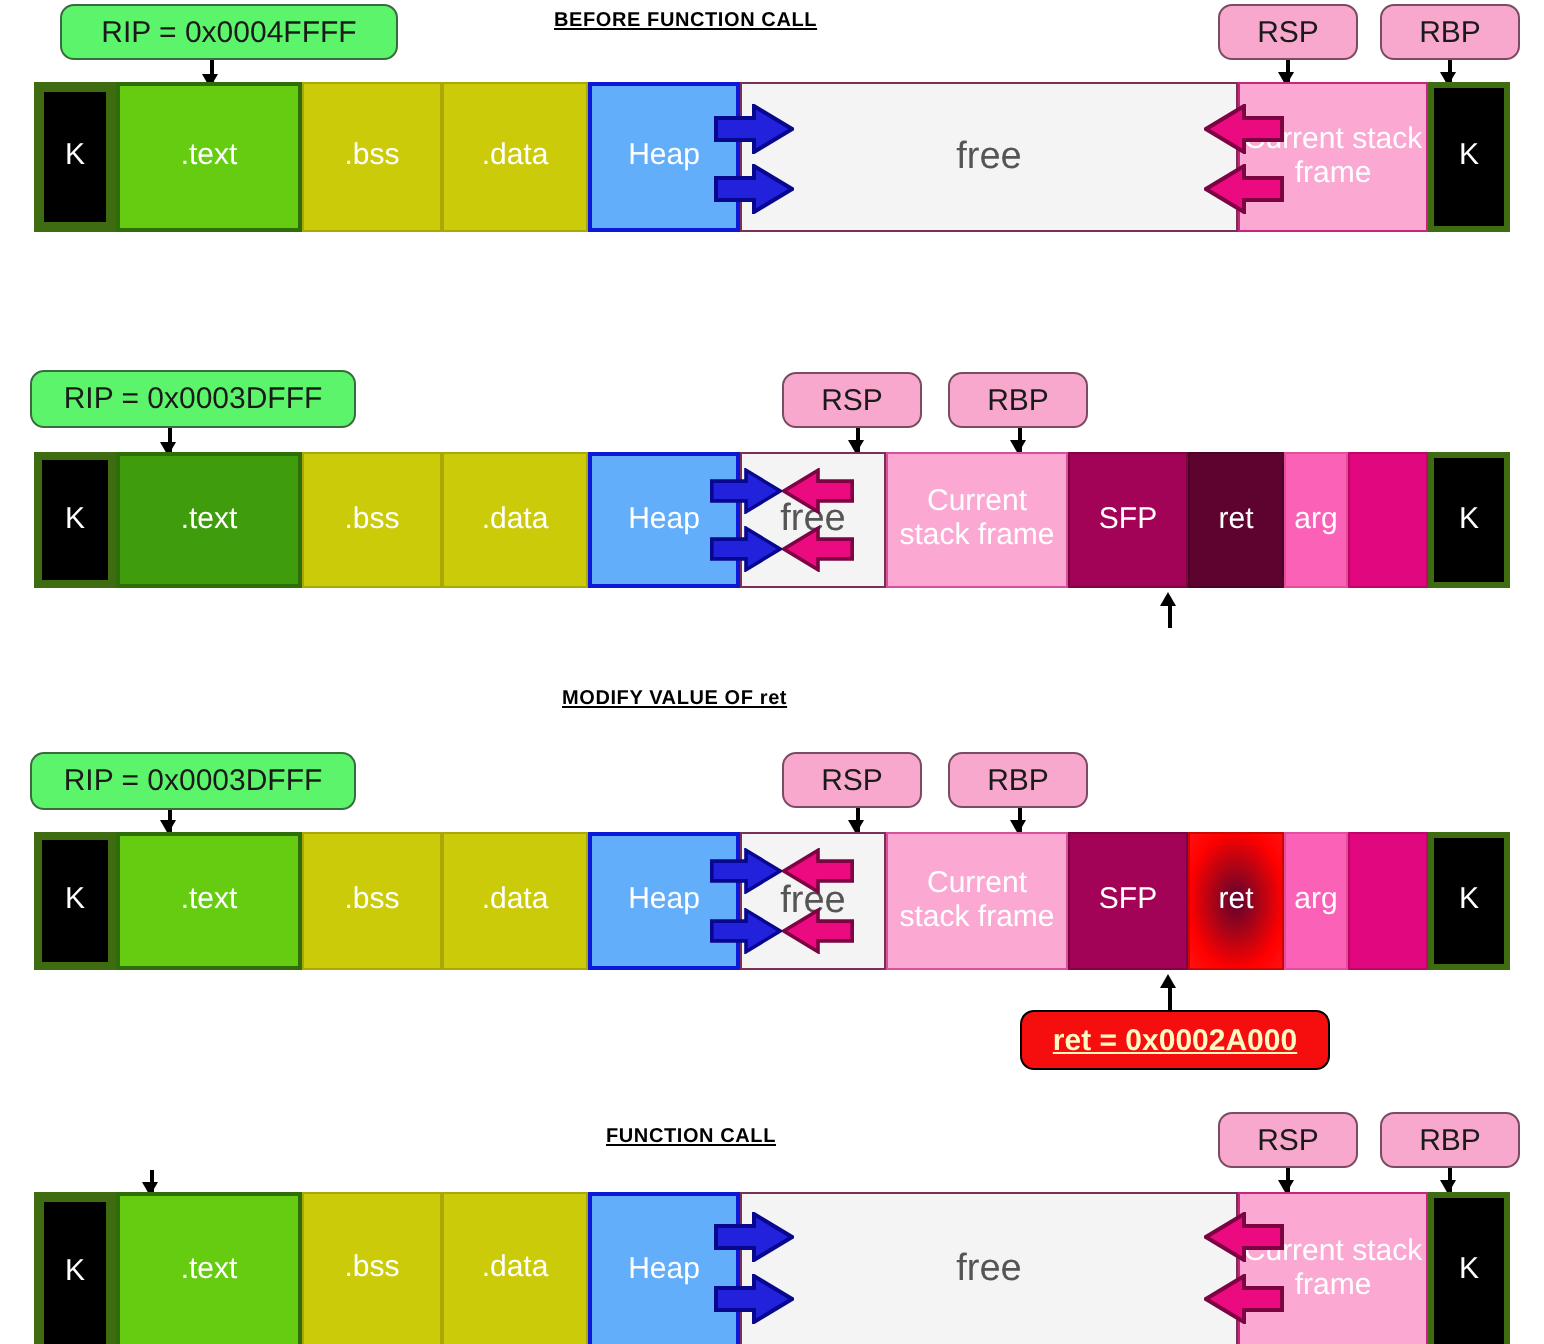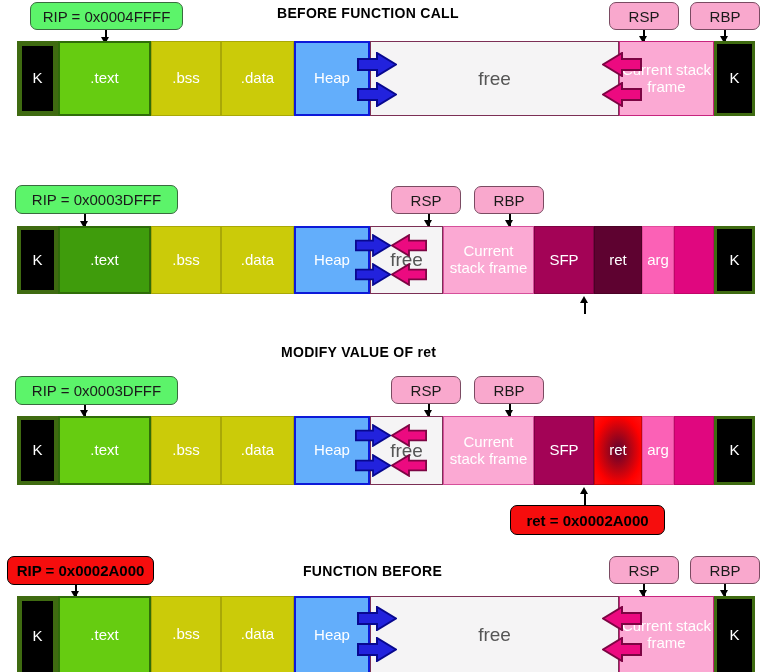--- a/index.html
+++ b/index.html
@@ -9,24 +9,25 @@
     font-family:"Liberation Sans","DejaVu Sans",sans-serif;
     position:relative;
     overflow:hidden;
   }
   .stage{position:absolute;left:0;top:0;width:772px;height:672px;}
 
   
   .sec-title{
     position:absolute;
     font-weight:bold;
-    font-size:14px;
+    font-size:10px;
     letter-spacing:.3px;
     color:#000;
     white-space:nowrap;
+    text-decoration:underline;
   }
 
   
   .bar{
     position:absolute;
     display:flex;
     box-sizing:border-box;
     align-items:stretch;
   }
   .seg{
@@ -53,21 +54,21 @@
     display:flex;
     align-items:center;
     justify-content:center;
     font-size:15px;
     white-space:nowrap;
     padding:0 10px;
   }
   .bubble.green{background:#5cf46a;border:1.4px solid #3a6b3f;color:#1a1a1a;}
   .bubble.pink{background:#f9a8cd;border:1.4px solid #7a4b62;color:#1a1a1a;}
   .bubble.maroon{background:#7d0c41;border:1.6px solid #1a0210;color:#ffffff;font-weight:bold;}
-  .bubble.red{background:#f60d0d;border:1.8px solid #000000;color:#000000;font-weight:bold;}
+  .bubble.red{background:#f60d0d;border:1.8px solid #000000;color:#fef9c3;font-weight:bold;text-decoration:underline;}
 
   
   .conn{position:absolute;background:#000;width:1.6px;}
   .conn-head{
     position:absolute;width:0;height:0;
     border-left:4.5px solid transparent;
     border-right:4.5px solid transparent;
   }
   .conn-head.down{border-top:7px solid #000;}
   .conn-head.up{border-bottom:7px solid #000;}
@@ -76,21 +77,21 @@
   .bigarrow{position:absolute;}
   .bigarrow svg{display:block;}
 </style>
 </head>
 <body>
 
 <div class="stage">
 
   <div class="sec-title" style="left:277px;top:5px;">BEFORE FUNCTION CALL</div>
 
-  <div class="bubble green" style="left:30px;top:2px;width:153px;height:28px;">RIP = 0x0004FFFF</div>
+  <div class="bubble green" style="left:30px;top:2px;width:169px;height:28px;">RIP = 0x0004FFFF</div>
   <div class="conn" style="left:105px;top:30px;height:13px;"></div>
   <div class="conn-head down" style="left:101px;top:37px;"></div>
 
   <div class="bubble pink" style="left:609px;top:2px;width:70px;height:28px;">RSP</div>
   <div class="conn" style="left:643px;top:30px;height:13px;"></div>
   <div class="conn-head down" style="left:639px;top:36px;"></div>
 
   <div class="bubble pink" style="left:690px;top:2px;width:70px;height:28px;">RBP</div>
   <div class="conn" style="left:724px;top:30px;height:13px;"></div>
   <div class="conn-head down" style="left:720px;top:36px;"></div>
@@ -227,23 +228,22 @@
   <div class="bigarrow" style="left:391px;top:454px;">
     <svg width="36" height="23" viewBox="0 0 40 25">
         <polygon points="39,7 20,7 20,1 1,12.5 20,24 20,18 39,18" fill="#ec0a80" stroke="#7d0443" stroke-width="2"></polygon>
       </svg>
   </div>
 
   <div class="conn" style="left:584px;top:491px;height:14px;"></div>
   <div class="conn-head up" style="left:580px;top:487px;"></div>
   <div class="bubble red" style="left:510px;top:505px;width:155px;height:30px;">ret = 0x0002A000</div>
 
-  <div class="sec-title" style="left:303px;top:563px;">FUNCTION BEFORE</div>
-
-  <div class="bubble red" style="left:7px;top:556px;width:147px;height:29px;">RIP = 0x0002A000</div>
+  <div class="sec-title" style="left:303px;top:563px;">FUNCTION CALL</div>
+
   <div class="conn" style="left:75px;top:585px;height:13px;"></div>
   <div class="conn-head down" style="left:71px;top:591px;"></div>
 
   <div class="bubble pink" style="left:609px;top:556px;width:70px;height:28px;">RSP</div>
   <div class="conn" style="left:643px;top:584px;height:13px;"></div>
   <div class="conn-head down" style="left:639px;top:590px;"></div>
 
   <div class="bubble pink" style="left:690px;top:556px;width:70px;height:28px;">RBP</div>
   <div class="conn" style="left:724px;top:584px;height:13px;"></div>
   <div class="conn-head down" style="left:720px;top:590px;"></div>

